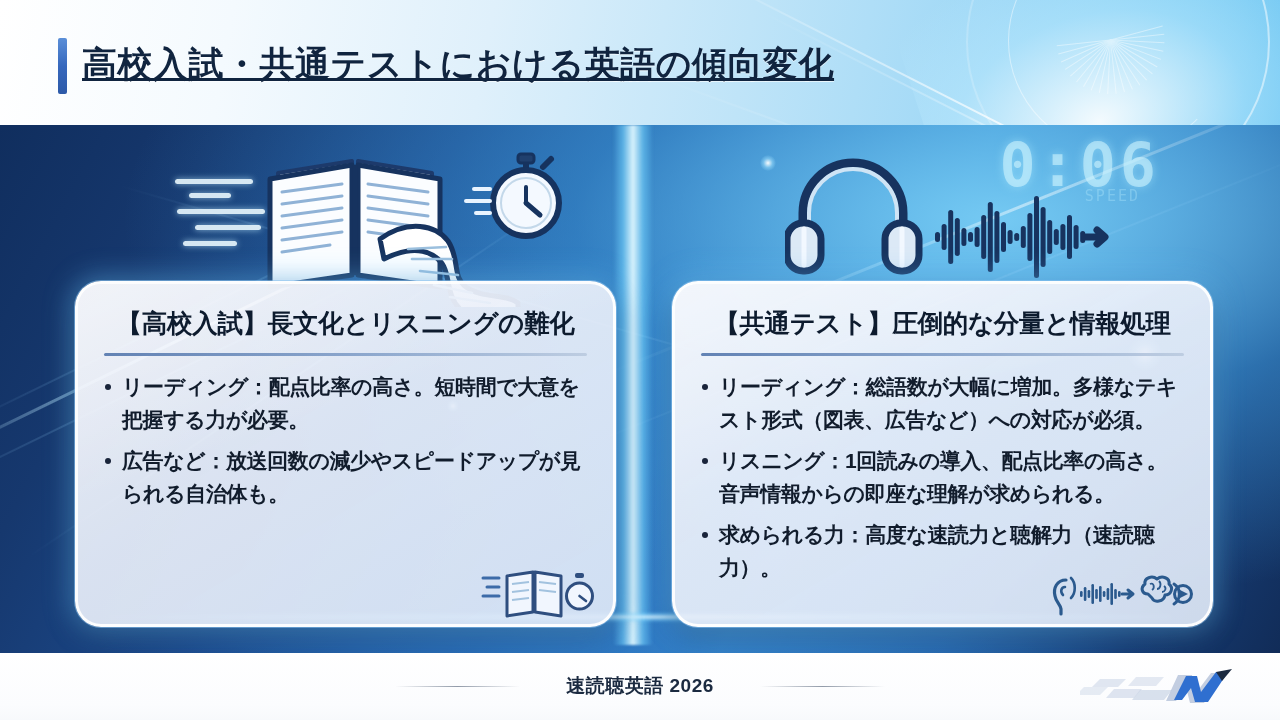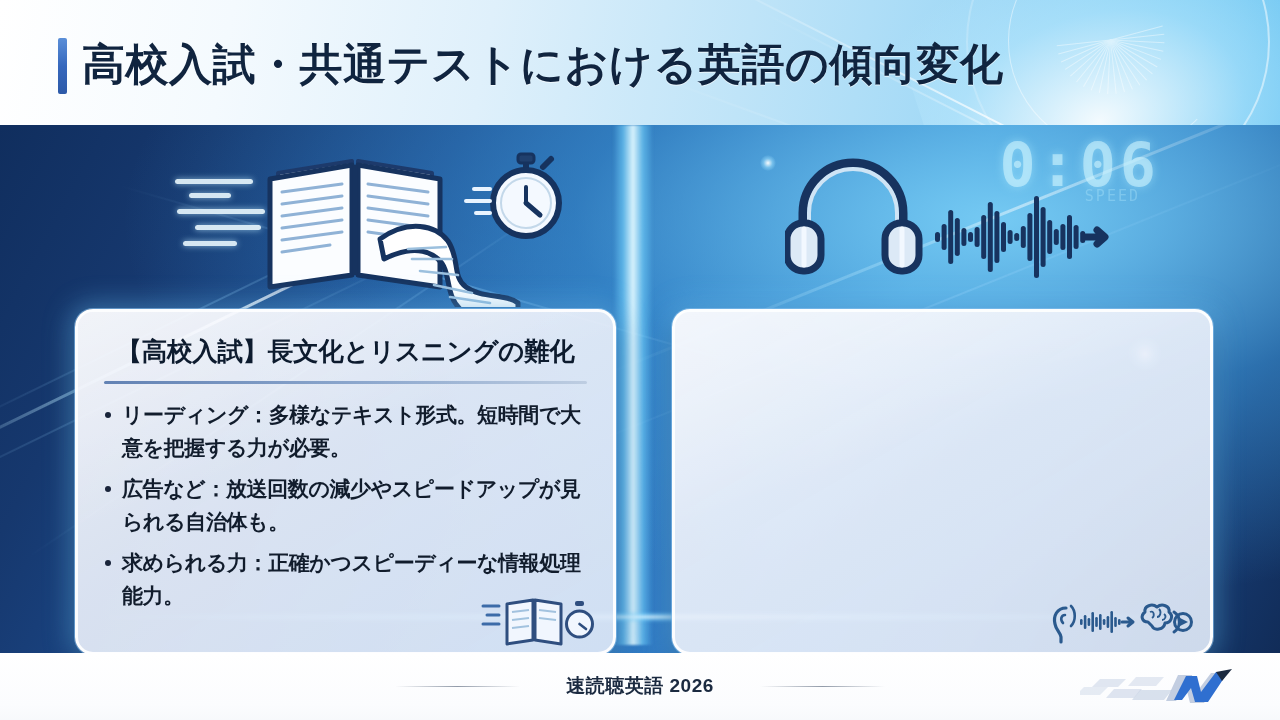--- a/index.html
+++ b/index.html
@@ -33,23 +33,24 @@
   .hdr-tickwrap{position:absolute;right:95px;top:-20px;width:150px;height:120px;opacity:.5;}
   .hdr-tick{position:absolute;left:50%;top:50%;width:1px;height:54px;background:rgba(255,255,255,.85);transform-origin:50% 0;}
 
   .title-bar{
     position:absolute;left:58px;top:38px;width:9px;height:56px;
     background:linear-gradient(180deg,#5b8fd8 0%,#3668bd 50%,#2d5aa8 100%);
     border-radius:2px;
   }
   .page-title{
     position:absolute;left:82px;top:32px;
-    font-size:43px;font-weight:bold;color:#10243f;letter-spacing:.5px;
+    font-size:35px;font-weight:bold;color:#10243f;letter-spacing:.5px;
     line-height:64px;white-space:nowrap;
     text-shadow:0 1px 0 rgba(255,255,255,.6);
+    text-decoration:underline;
   }
 
   
   .body-wrap{
     position:absolute;left:0;top:125px;width:1280px;height:528px;overflow:hidden;
     background:
       radial-gradient(ellipse at 78% 18%,rgba(120,205,245,.95) 0%,rgba(60,150,215,.55) 30%,rgba(20,70,140,0) 62%),
       radial-gradient(ellipse at 50% 95%,rgba(40,110,190,.55) 0%,rgba(12,42,92,0) 60%),
       linear-gradient(118deg,#102e5e 0%,#16386e 14%,#1c4a8c 30%,#2a6db3 48%,#3f94d4 64%,#2a6cb0 78%,#173d75 90%,#112c58 100%);
   }
@@ -84,26 +85,25 @@
     font-size:15px;letter-spacing:2px;color:rgba(190,240,255,.32);
   }
 
   
   .ill{position:absolute;}
   .speedline{position:absolute;height:5px;border-radius:3px;background:rgba(235,250,255,.9);box-shadow:0 0 6px rgba(190,235,255,.7);}
 
   
   .card{
     position:absolute;top:281px;width:535px;height:340px;
-    border-radius:18px;
+    border-radius:26px;
     background:linear-gradient(150deg,rgba(244,246,252,.95) 0%,rgba(232,238,249,.93) 45%,rgba(222,232,247,.92) 100%);
     border:3px solid rgba(255,255,255,.93);
     box-shadow:0 0 0 1px rgba(140,195,240,.55),0 0 26px 6px rgba(110,200,255,.40),0 10px 26px rgba(6,24,55,.42);
     overflow:hidden;
-    margin-top:28px;
   }
   .card.left{left:75px;}
   .card.right{left:672px;}
   .card-sheen{
     position:absolute;left:-10%;top:-20%;width:130%;height:90%;
     background:linear-gradient(160deg,rgba(255,255,255,.55) 0%,rgba(255,255,255,0) 55%);
     pointer-events:none;
   }
   .card-inner{position:relative;padding:22px 24px 0 24px;}
   .card-title{
@@ -292,23 +292,22 @@
     <div class="center-beam" style="top:0;"></div>
     <div class="bottom-beam" style="top:487px;"></div>
   </div>
 
   <div class="card left">
     <div class="card-sheen"></div>
     <div class="card-inner">
       <div class="card-title">【高校入試】長文化とリスニングの難化</div>
       <div class="card-rule"></div>
       <ul class="bullets">
-        <li>リーディング：多様なテキスト形式。短時間で大意を把握する力が必要。</li>
+        <li>リーディング：配点比率の高さ。短時間で大意を把握する力が必要。</li>
         <li>広告など：放送回数の減少やスピードアップが見られる自治体も。</li>
-        <li>求められる力：正確かつスピーディーな情報処理能力。</li>
       </ul>
     </div>
     <svg width="120" height="60" viewBox="0 0 120 60" style="position:absolute;right:12px;bottom:4px;opacity:.9;">
       <g stroke="#2c5fa0" stroke-width="3" stroke-linecap="round">
         <line x1="2" y1="18" x2="18" y2="18"></line>
           <line x1="6" y1="27" x2="18" y2="27"></line>
           <line x1="2" y1="36" x2="18" y2="36"></line>
       </g>
       <path d="M26 16 L52 12 L52 52 L26 56 Z" fill="#f4f9ff" stroke="#1d3f73" stroke-width="3" stroke-linejoin="round"></path>
       <path d="M80 16 L54 12 L54 52 L80 56 Z" fill="#f4f9ff" stroke="#1d3f73" stroke-width="3" stroke-linejoin="round"></path>
@@ -322,20 +321,29 @@
       <g transform="translate(88,20)">
         <rect x="6" y="-7" width="9" height="5" rx="2" fill="#1d3f73"></rect>
         <circle cx="10.5" cy="16" r="13" fill="#f4f9ff" stroke="#1d3f73" stroke-width="3"></circle>
         <line x1="10.5" y1="16" x2="17" y2="21" stroke="#1d3f73" stroke-width="2.6" stroke-linecap="round"></line>
       </g>
     </svg>
   </div>
 
   <div class="card right">
     <div class="card-sheen"></div>
+    <div class="card-inner">
+      <div class="card-title">【共通テスト】圧倒的な分量と情報処理</div>
+      <div class="card-rule"></div>
+      <ul class="bullets">
+        <li>リーディング：総語数が大幅に増加。多様なテキスト形式（図表、広告など）への対応が必須。</li>
+        <li>リスニング：1回読みの導入、配点比率の高さ。音声情報からの即座な理解が求められる。</li>
+        <li>求められる力：高度な速読力と聴解力（速読聴力）。</li>
+      </ul>
+    </div>
     <svg width="150" height="48" viewBox="0 0 150 48" style="position:absolute;right:10px;bottom:6px;opacity:.92;">
       <path d="M16 10 C7 10 3 18 5 26 C6 32 10 34 11 39 L11 44" fill="none" stroke="#1d4f86" stroke-width="3.2" stroke-linecap="round"></path>
       <path d="M15 17 C11 17 10 22 13 25" fill="none" stroke="#1d4f86" stroke-width="2.6" stroke-linecap="round"></path>
       <path d="M21 8 C26 13 26 23 21 28" fill="none" stroke="#1d4f86" stroke-width="2.6" stroke-linecap="round"></path>
       <g fill="#1d4f86" id="cardwf">
           <rect x="30" y="21" width="2.6" height="6" rx="1.3"></rect>
           <rect x="33.8" y="17" width="2.6" height="14" rx="1.3"></rect>
           <rect x="37.599999999999994" y="20" width="2.6" height="8" rx="1.3"></rect>
           <rect x="41.39999999999999" y="14" width="2.6" height="20" rx="1.3"></rect>
           <rect x="45.19999999999999" y="19" width="2.6" height="10" rx="1.3"></rect>

